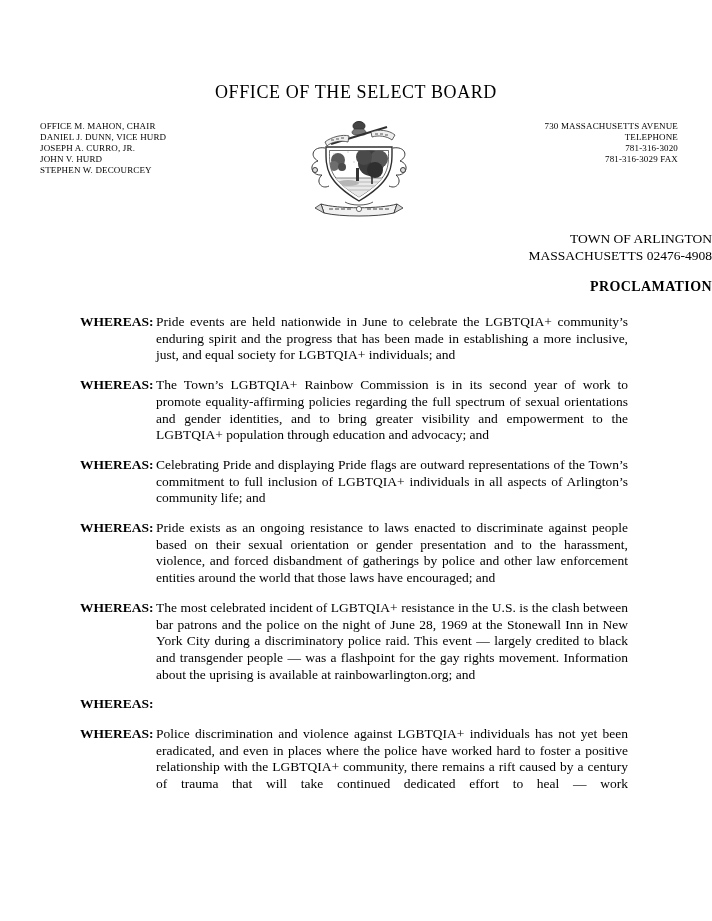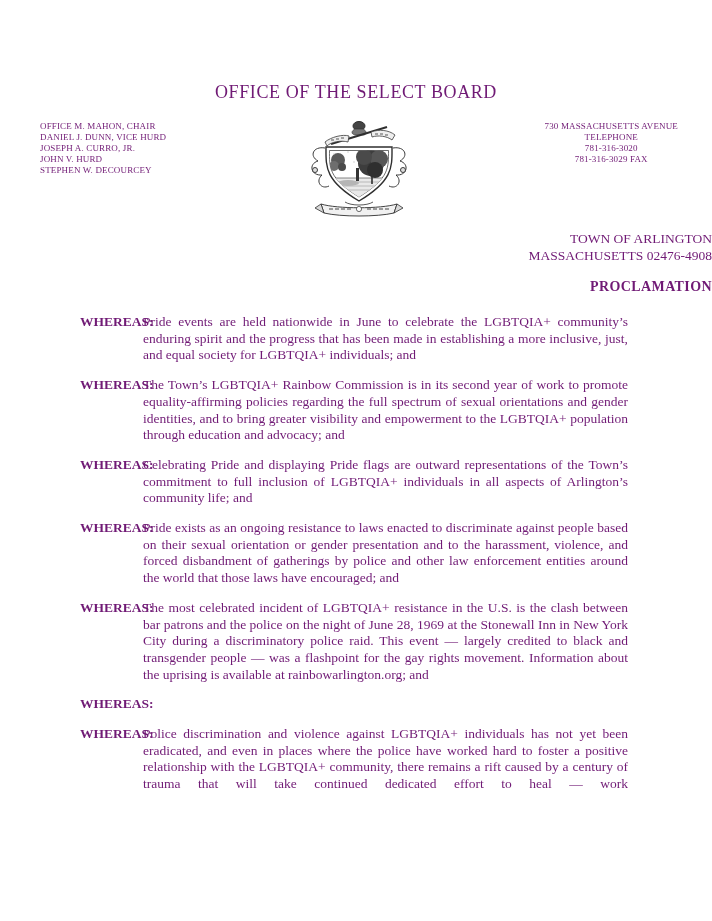--- a/index.html
+++ b/index.html
@@ -2,21 +2,21 @@
 <html><head>
 <meta charset="utf-8">
 <style>
   html, body { margin: 0; padding: 0; background: #ffffff; }
   .page {
     position: relative;
     width: 712px;
     height: 921px;
     background: #ffffff;
     font-family: "Liberation Serif", "DejaVu Serif", serif;
-    color: #701a75;
+    color: #000000;
     overflow: hidden;
   }
   .doc-title {
     position: absolute;
     top: 83px; left: 0; right: 0;
     text-align: center;
     font-size: 18px;
     line-height: 1;
     letter-spacing: 0.6px;
     white-space: nowrap;
@@ -24,21 +24,21 @@
   .officials {
     position: absolute;
     top: 121px; left: 40px;
     font-size: 9px;
     line-height: 11px;
     letter-spacing: 0.15px;
   }
   .contact {
     position: absolute;
     top: 121px; right: 34px;
-    text-align: center;
+    text-align: right;
     font-size: 9px;
     line-height: 11px;
     letter-spacing: 0.15px;
   }
   .seal {
     position: absolute;
     top: 118px; left: 301px;
     width: 118px; height: 102px;
   }
   .town-block {
@@ -66,20 +66,21 @@
   .clause { display: flex; margin-bottom: 13px; }
   .clause:last-child { margin-bottom: 0; }
   .clause-label {
     flex: 0 0 63px;
     width: 63px;
     font-weight: bold;
   }
   .clause-text {
     flex: 1 1 auto;
     text-align: justify;
+    margin-left: 13px;
   }
   .clause.force-justify .clause-text { text-align-last: justify; }
 </style>
 </head>
 <body>
 
 <div class="page">
 
   <div class="doc-title">OFFICE OF THE SELECT BOARD</div>
 

